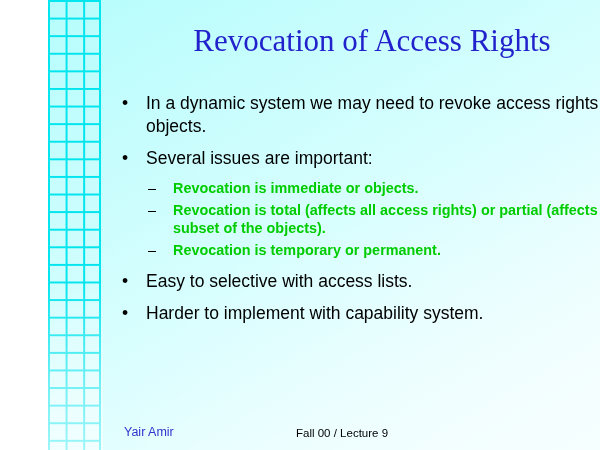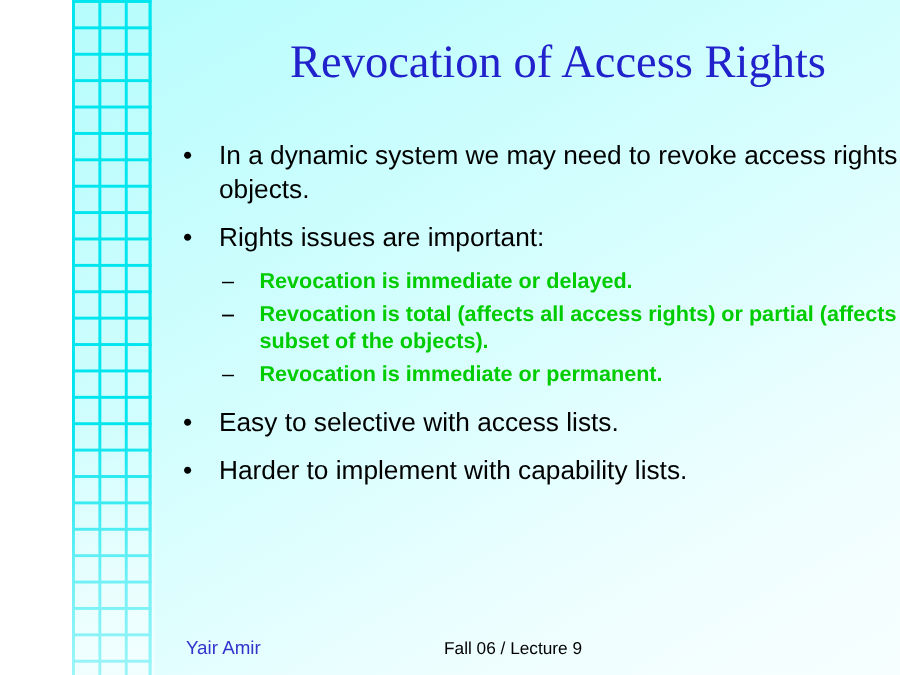--- a/index.html
+++ b/index.html
@@ -149,51 +149,51 @@
 
   <div id="body">
 
     <div class="lvl1">
       <span class="marker">•</span>
       <span>In a dynamic system we may need to revoke access rights to objects.</span>
     </div>
 
     <div class="lvl1">
       <span class="marker">•</span>
-      <span>Rights issues are important:</span>
+      <span>Several issues are important:</span>
     </div>
 
     <div class="lvl2 gap-before-sub">
       <span class="marker">–</span>
-      <span>Revocation is immediate or delayed.</span>
+      <span>Revocation is immediate or objects.</span>
     </div>
 
     <div class="lvl2">
       <span class="marker">–</span>
     </div>
 
     <div class="lvl2">
       <span class="marker">–</span>
       <span>Revocation is total (affects all access rights) or partial (affects subset of the objects).</span>
     </div>
 
     <div class="lvl2 gap-after-sub">
       <span class="marker">–</span>
-      <span>Revocation is immediate or permanent.</span>
+      <span>Revocation is temporary or permanent.</span>
     </div>
 
     <div class="lvl1">
       <span class="marker">•</span>
       <span>Easy to selective with access lists.</span>
     </div>
 
     <div class="lvl1">
       <span class="marker">•</span>
-      <span>Harder to implement with capability lists.</span>
+      <span>Harder to implement with capability system.</span>
     </div>
 
   </div>
 
   <div id="footer-author">Yair Amir</div>
-  <div id="footer-center">Fall 06 / Lecture 9</div>
+  <div id="footer-center">Fall 00 / Lecture 9</div>
   <div id="footer-page">2</div>
 
 </div>
 
 </body></html>

